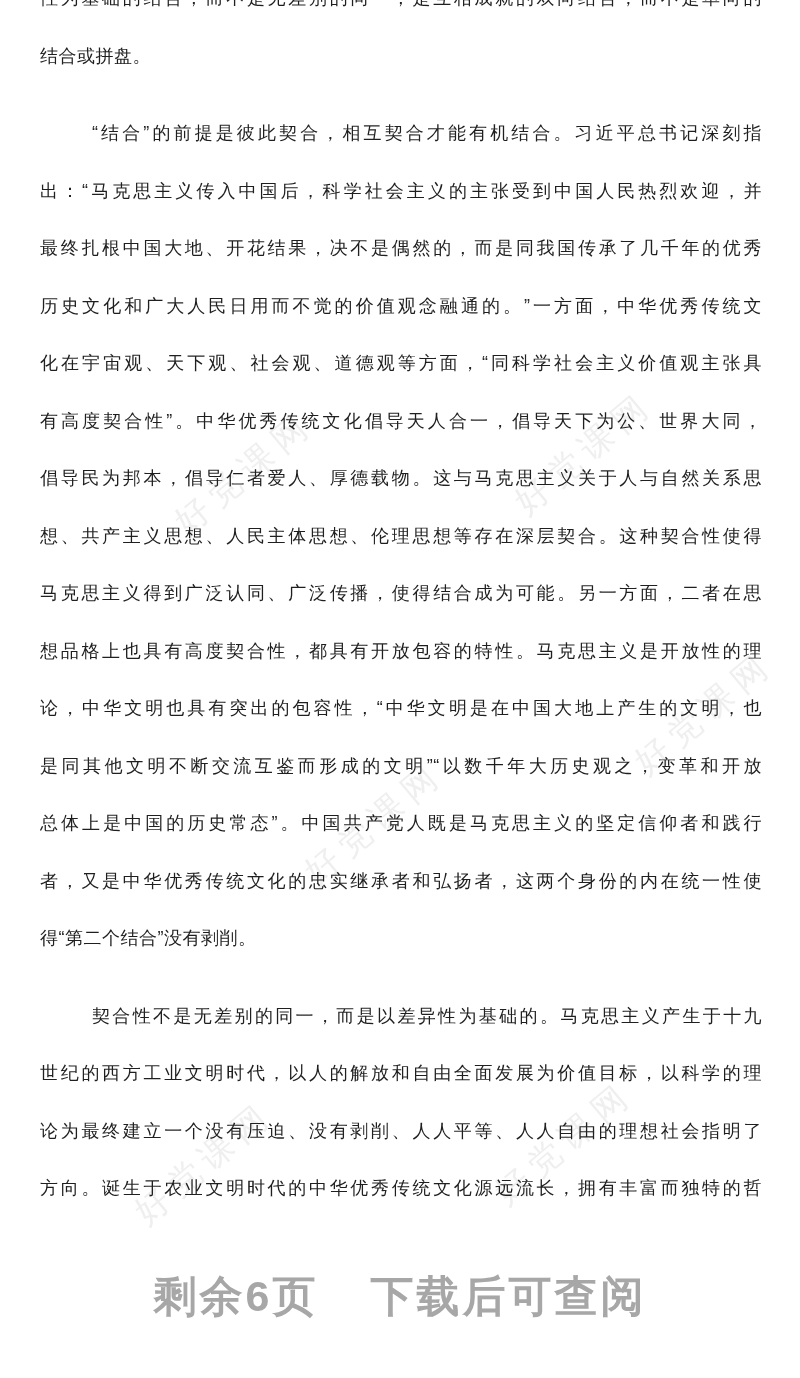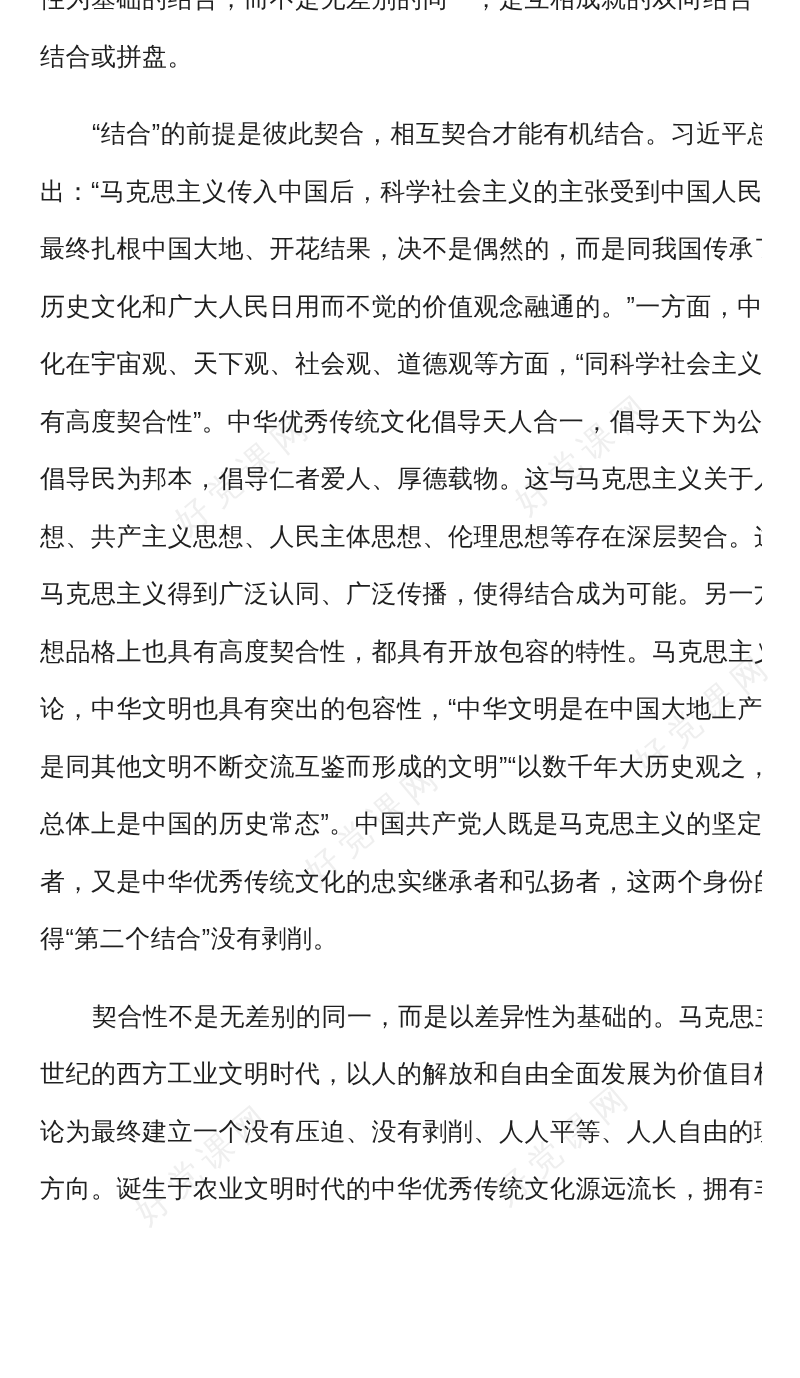--- a/index.html
+++ b/index.html
@@ -20,21 +20,21 @@
     left: 40px;
     right: 38px;
     top: -30px;
     color: #1f1f1f;
   }
   .para { margin: 0; padding: 0; }
   .para + .para { margin-top: 20px; }
   .line {
     height: 57.5px;
     line-height: 57.5px;
-    font-size: 25px;
+    font-size: 18px;
     white-space: nowrap;
     overflow: hidden;
     text-align: justify;
     text-align-last: justify;
     text-justify: inter-character;
     letter-spacing: 0.5px;
   }
   .line.indent { padding-left: 52px; }
   .line.short {
     text-align: left;
@@ -117,14 +117,18 @@
 
     <div class="para">
       <div class="line indent">契合性不是无差别的同一，而是以差异性为基础的。马克思主义产生于十九</div>
       <div class="line">世纪的西方工业文明时代，以人的解放和自由全面发展为价值目标，以科学的理</div>
       <div class="line">论为最终建立一个没有压迫、没有剥削、人人平等、人人自由的理想社会指明了</div>
       <div class="line">方向。诞生于农业文明时代的中华优秀传统文化源远流长，拥有丰富而独特的哲</div>
     </div>
 
   </div>
 
+  <div class="footer">
+    <span>剩余6页</span>
+    <span>下载后可查阅</span>
+  </div>
 
 </div>
 
 </body></html>

